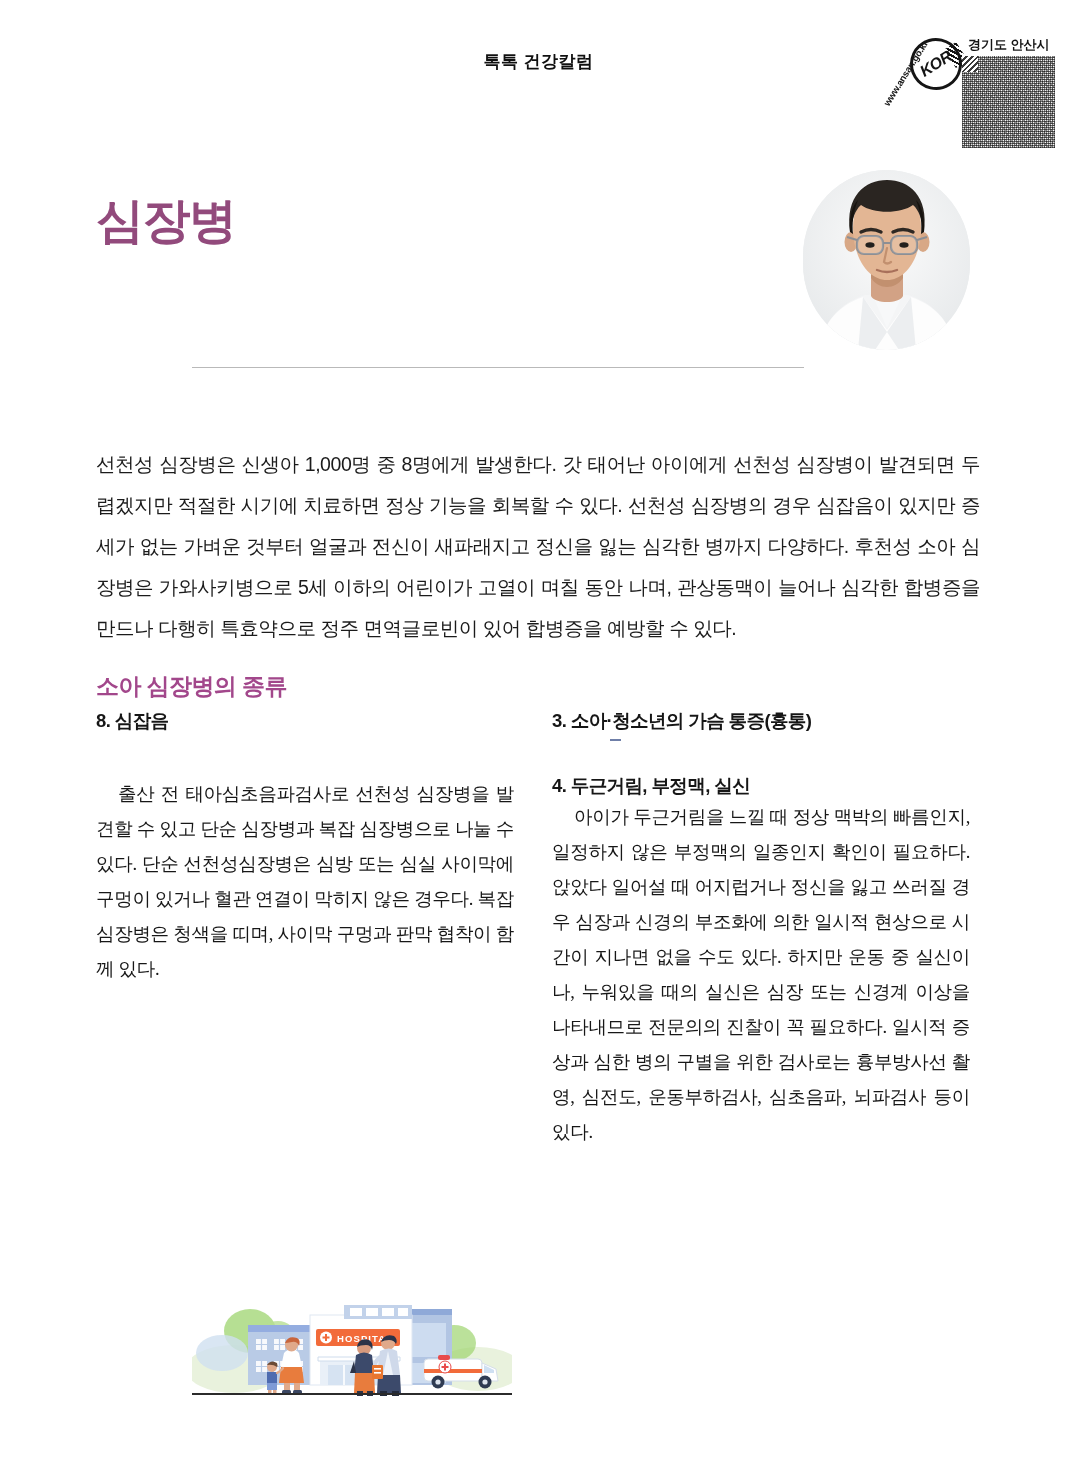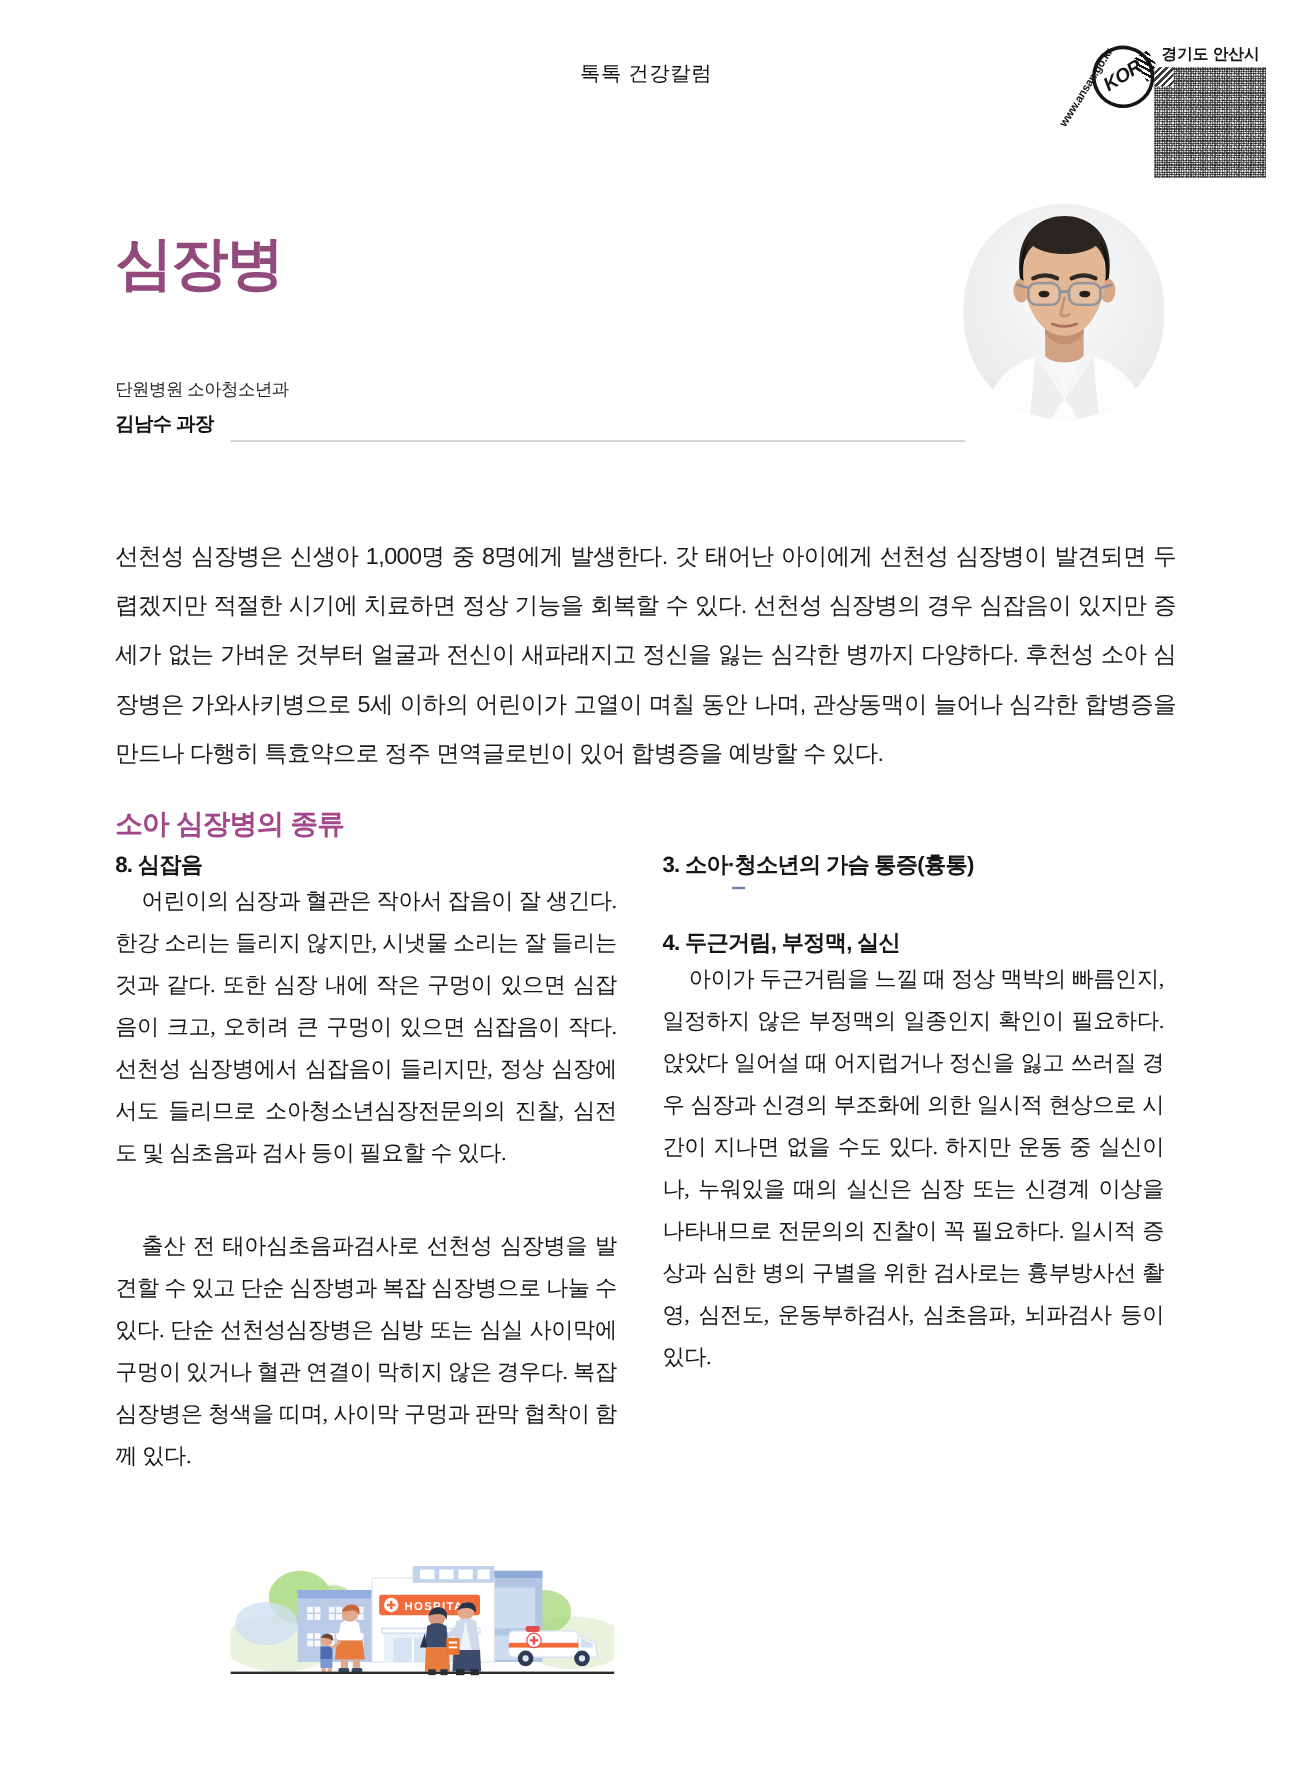--- a/index.html
+++ b/index.html
@@ -20,21 +20,21 @@
   }
 
   
   .kicker {
     position: absolute;
     left: 0;
     top: 50px;
     width: 1077px;
     text-align: center;
     font-size: 17px;
-    font-weight: normal;
+    font-weight: bold;
     letter-spacing: 0.5px;
     color: #101010;
   }
 
   
   .logo-block {
     position: absolute;
     left: 905px;
     top: 26px;
     width: 150px;
@@ -269,24 +269,20 @@
     <div class="logo-url">www.ansan.go.kr</div>
     <div class="logo-city">경기도 안산시</div>
     <div class="logo-noise"></div>
     <div class="logo-corner"></div>
   </div>
 
   <h1 class="title">
     <span class="line">심장병</span>
   </h1>
 
-  <div class="byline">
-    <div class="byline-dept">단원병원 소아청소년과</div>
-    <div class="byline-name">김남수 과장</div>
-  </div>
   <div class="byline-rule"></div>
 
   <div class="doctor-photo">
     <svg width="167" height="180" viewBox="0 0 167 180" xmlns="http://www.w3.org/2000/svg">
       <defs>
         <radialGradient id="bgGrad" cx="50%" cy="40%" r="75%">
           <stop offset="0%" stop-color="#fbfbfb"></stop>
           <stop offset="100%" stop-color="#e3e6e8"></stop>
         </radialGradient>
       </defs>
@@ -332,21 +328,20 @@
       <path d="M74 100 Q84 104 94 100" stroke="#a8705a" stroke-width="2.4" fill="none" stroke-linecap="round"></path>
     </svg>
   </div>
 
   <p class="intro">선천성 심장병은 신생아 1,000명 중 8명에게 발생한다. 갓 태어난 아이에게 선천성 심장병이 발견되면 두렵겠지만 적절한 시기에 치료하면 정상 기능을 회복할 수 있다. 선천성 심장병의 경우 심잡음이 있지만 증세가 없는 가벼운 것부터 얼굴과 전신이 새파래지고 정신을 잃는 심각한 병까지 다양하다. 후천성 소아 심장병은 가와사키병으로 5세 이하의 어린이가 고열이 며칠 동안 나며, 관상동맥이 늘어나 심각한 합병증을 만드나 다행히 특효약으로 정주 면역글로빈이 있어 합병증을 예방할 수 있다.</p>
 
   <h2 class="section-heading">소아 심장병의 종류</h2>
 
   <div class="col col-left">
     <h3 class="sub-heading">8. 심잡음</h3>
-    <p class="body-serif">어린이의 심장과 혈관은 작아서 잡음이 잘 생긴다. 한강 소리는 들리지 않지만, 시냇물 소리는 잘 들리는 것과 같다. 또한 심장 내에 작은 구멍이 있으면 심잡음이 크고, 오히려 큰 구멍이 있으면 심잡음이 작다. 선천성 심장병에서 심잡음이 들리지만, 정상 심장에서도 들리므로 소아청소년심장전문의의 진찰, 심전도 및 심초음파 검사 등이 필요할 수 있다.</p>
     <div class="gap-lg"></div>
     <p class="body-serif">출산 전 태아심초음파검사로 선천성 심장병을 발견할 수 있고 단순 심장병과 복잡 심장병으로 나눌 수 있다. 단순 선천성심장병은 심방 또는 심실 사이막에 구멍이 있거나 혈관 연결이 막히지 않은 경우다. 복잡 심장병은 청색을 띠며, 사이막 구멍과 판막 협착이 함께 있다.</p>
   </div>
 
   <div class="col col-right">
     <h3 class="sub-heading">3. 소아·청소년의 가슴 통증(흉통)</h3>
     <div class="stray-dash"></div>
     <div class="gap-sm"></div>
     <h3 class="sub-heading">4. 두근거림, 부정맥, 실신</h3>
     <p class="body-serif">아이가 두근거림을 느낄 때 정상 맥박의 빠름인지, 일정하지 않은 부정맥의 일종인지 확인이 필요하다. 앉았다 일어설 때 어지럽거나 정신을 잃고 쓰러질 경우 심장과 신경의 부조화에 의한 일시적 현상으로 시간이 지나면 없을 수도 있다. 하지만 운동 중 실신이나, 누워있을 때의 실신은 심장 또는 신경계 이상을 나타내므로 전문의의 진찰이 꼭 필요하다. 일시적 증상과 심한 병의 구별을 위한 검사로는 흉부방사선 촬영, 심전도, 운동부하검사, 심초음파, 뇌파검사 등이 있다.</p>

